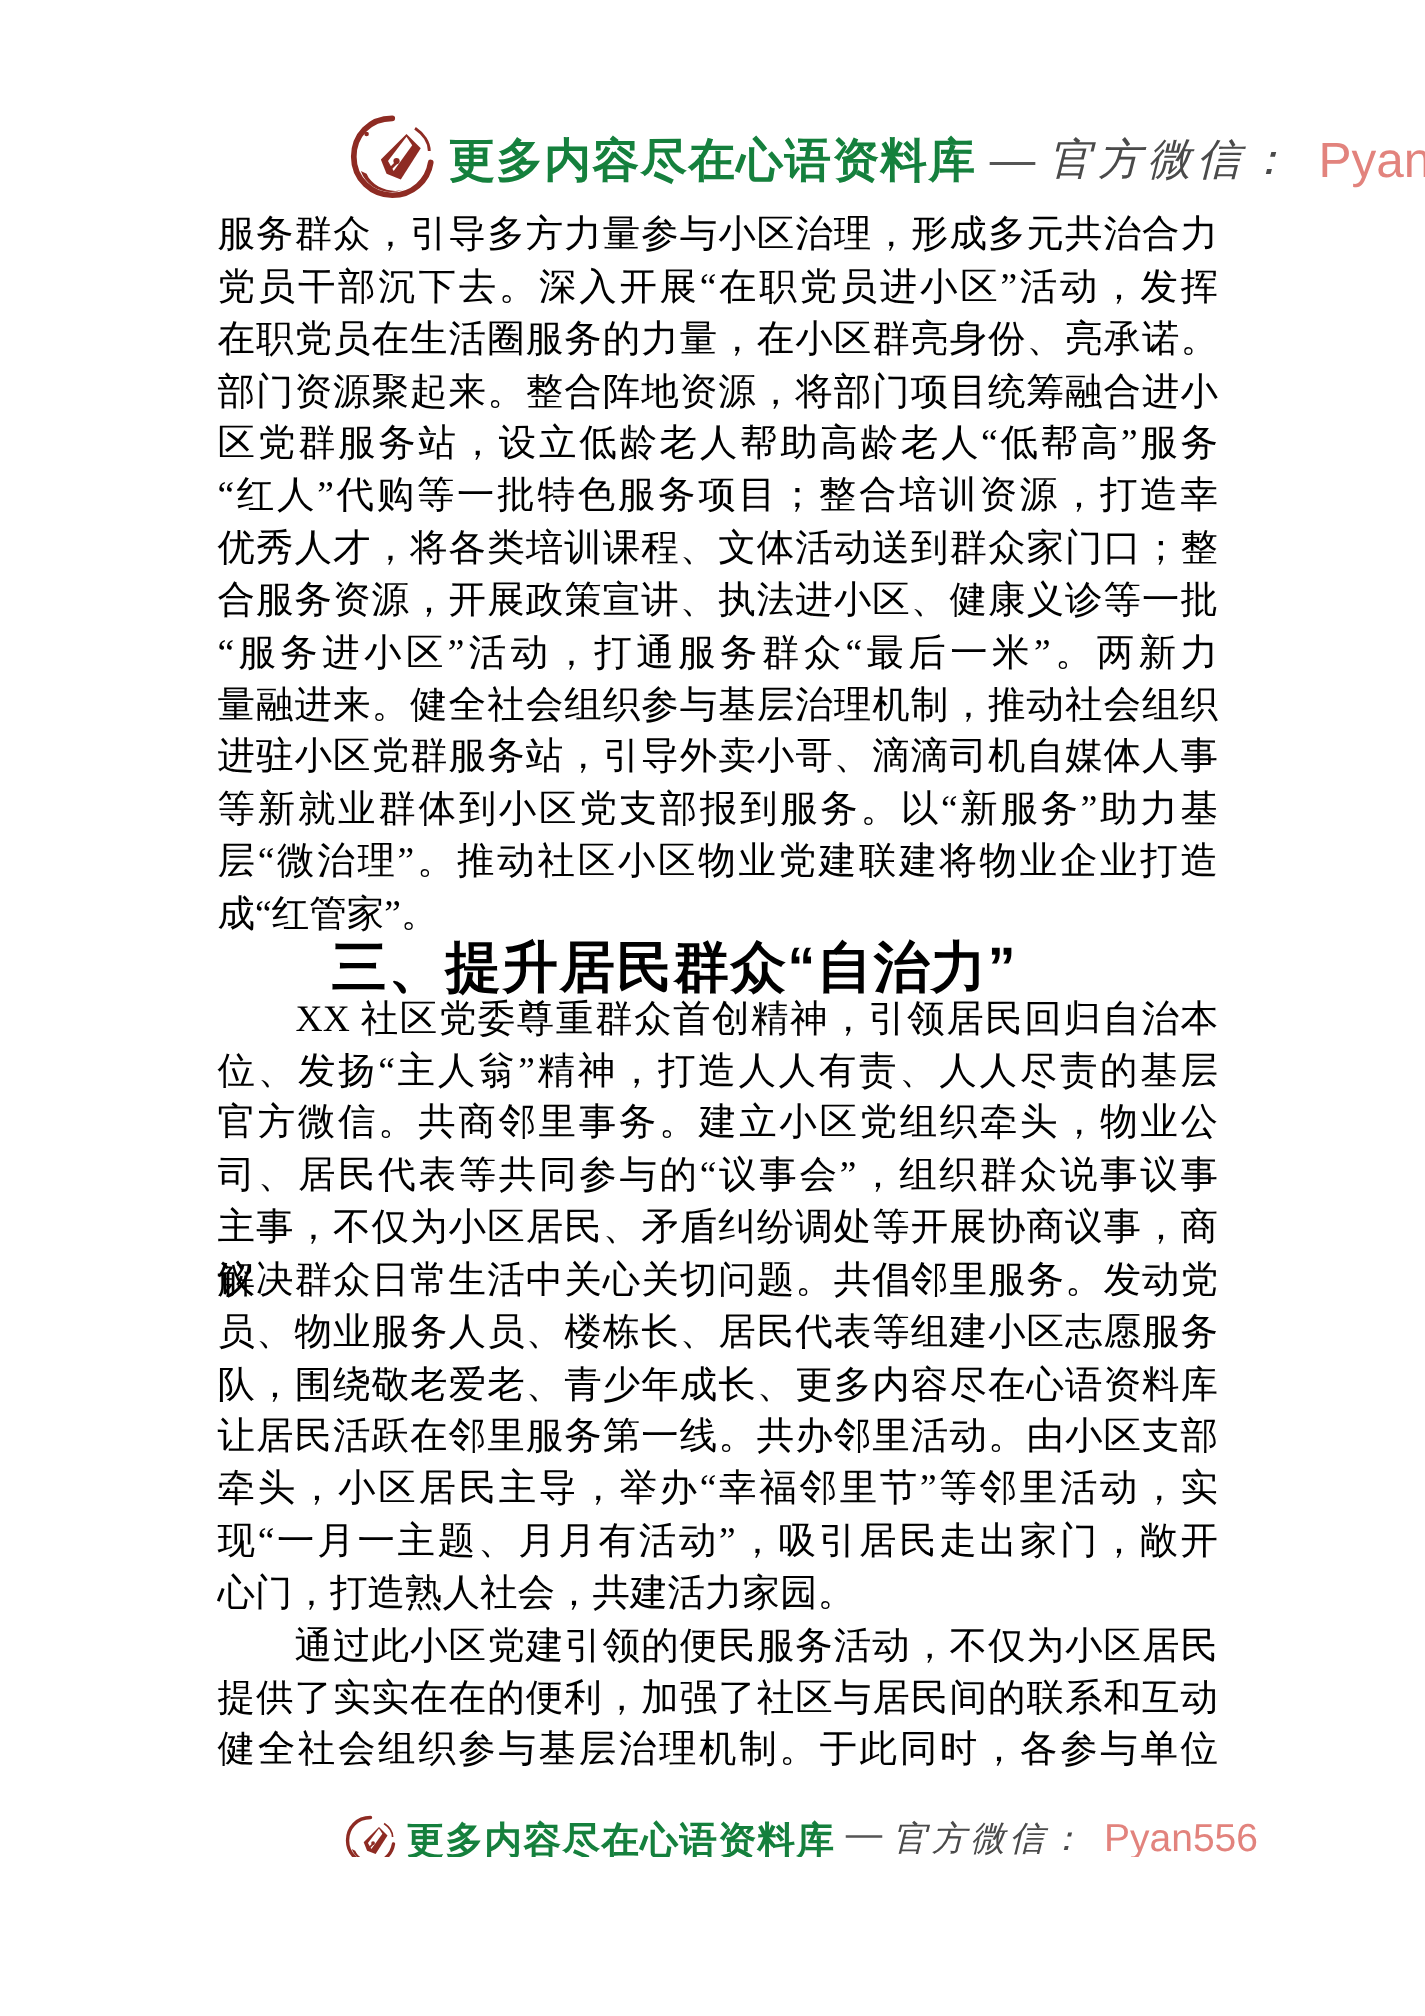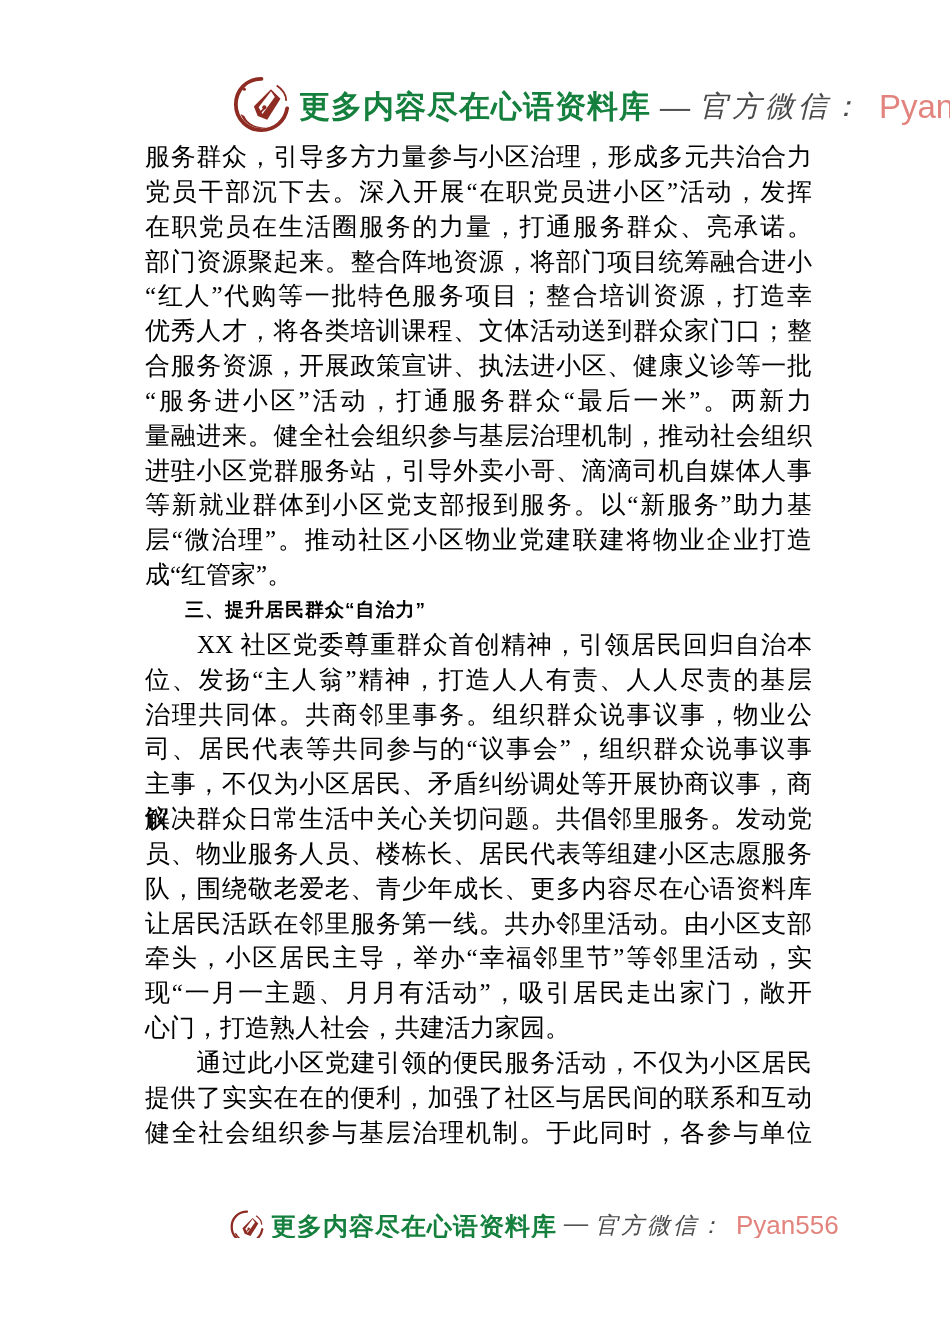--- a/index.html
+++ b/index.html
@@ -39,21 +39,21 @@
   .text-block{
     position:absolute;left:145px;top:140px;width:667px;
   }
   .line{
     font-size:25px;line-height:34.85px;height:34.85px;color:#000000;
     text-align:justify;text-align-last:justify;
     font-family:"Liberation Serif","DejaVu Serif",serif;
   }
   .line.end{text-align-last:left;}
   .line.heading{
-    text-align-last:left;font-weight:bold;font-size:19px;
+    text-align-last:left;font-weight:bold;font-size:37px;
     font-family:"Liberation Sans","DejaVu Sans",sans-serif;
     letter-spacing:1px;
   }
 </style>
 </head>
 <body>
 
 <div class="wm wm-header">
   <span class="wm-logo">
     <svg viewBox="0 0 60 60">
@@ -70,35 +70,36 @@
   <span class="wm-main">更多内容尽在心语资料库</span>
   <span class="wm-dash">—</span>
   <span class="wm-label">官方微信：</span>
   <span class="wm-account">Pyan556</span>
 </div>
 
 <div class="text-block">
   <div>
       <div class="line fill">服务群众，引导多方力量参与小区治理，形成多元共治合力</div>
       <div class="line fill">党员干部沉下去。深入开展“在职党员进小区”活动，发挥</div>
-      <div class="line fill">在职党员在生活圈服务的力量，打通服务群众、亮承诺。</div>
+      <div class="line fill">在职党员在生活圈服务的力量，在小区群亮身份、亮承诺。</div>
       <div class="line fill">部门资源聚起来。整合阵地资源，将部门项目统筹融合进小</div>
+      <div class="line fill">区党群服务站，设立低龄老人帮助高龄老人“低帮高”服务</div>
       <div class="line fill">“红人”代购等一批特色服务项目；整合培训资源，打造幸</div>
       <div class="line fill">优秀人才，将各类培训课程、文体活动送到群众家门口；整</div>
       <div class="line fill">合服务资源，开展政策宣讲、执法进小区、健康义诊等一批</div>
       <div class="line fill">“服务进小区”活动，打通服务群众“最后一米”。两新力</div>
       <div class="line fill">量融进来。健全社会组织参与基层治理机制，推动社会组织</div>
       <div class="line fill">进驻小区党群服务站，引导外卖小哥、滴滴司机自媒体人事</div>
       <div class="line fill">等新就业群体到小区党支部报到服务。以“新服务”助力基</div>
       <div class="line fill">层“微治理”。推动社区小区物业党建联建将物业企业打造</div>
       <div class="line end">成“红管家”。</div>
       <div class="line heading">　　三、提升居民群众“自治力”</div>
       <div class="line fill">　　XX 社区党委尊重群众首创精神，引领居民回归自治本</div>
       <div class="line fill">位、发扬“主人翁”精神，打造人人有责、人人尽责的基层</div>
-      <div class="line fill">治理共同体。共商邻里事务。组织群众说事议事，物业公</div>
+      <div class="line fill">官方微信。共商邻里事务。建立小区党组织牵头，物业公</div>
       <div class="line fill">司、居民代表等共同参与的“议事会”，组织群众说事议事</div>
       <div class="line fill">主事，不仅为小区居民、矛盾纠纷调处等开展协商议事，商议</div>
       <div class="line fill">解决群众日常生活中关心关切问题。共倡邻里服务。发动党</div>
       <div class="line fill">员、物业服务人员、楼栋长、居民代表等组建小区志愿服务</div>
       <div class="line fill">队，围绕敬老爱老、青少年成长、更多内容尽在心语资料库</div>
       <div class="line fill">让居民活跃在邻里服务第一线。共办邻里活动。由小区支部</div>
       <div class="line fill">牵头，小区居民主导，举办“幸福邻里节”等邻里活动，实</div>
       <div class="line fill">现“一月一主题、月月有活动”，吸引居民走出家门，敞开</div>
       <div class="line end">心门，打造熟人社会，共建活力家园。</div>
       <div class="line fill">　　通过此小区党建引领的便民服务活动，不仅为小区居民</div>

